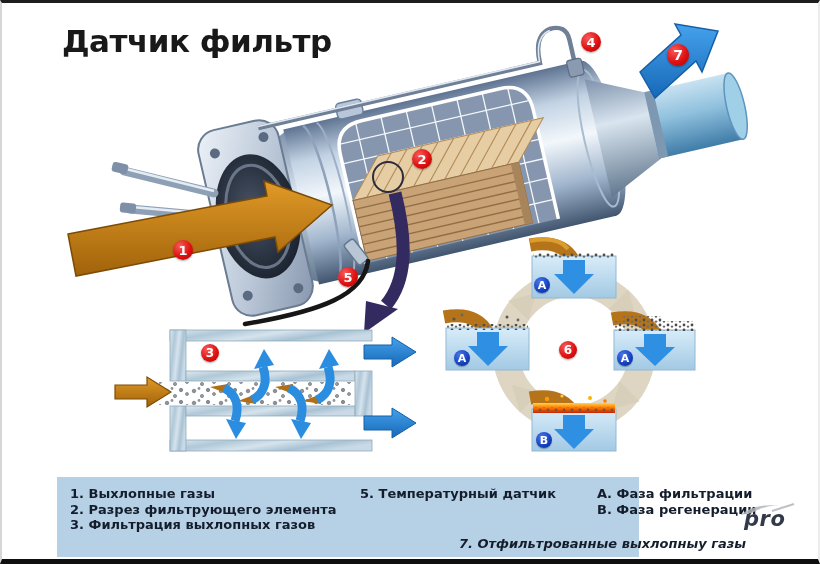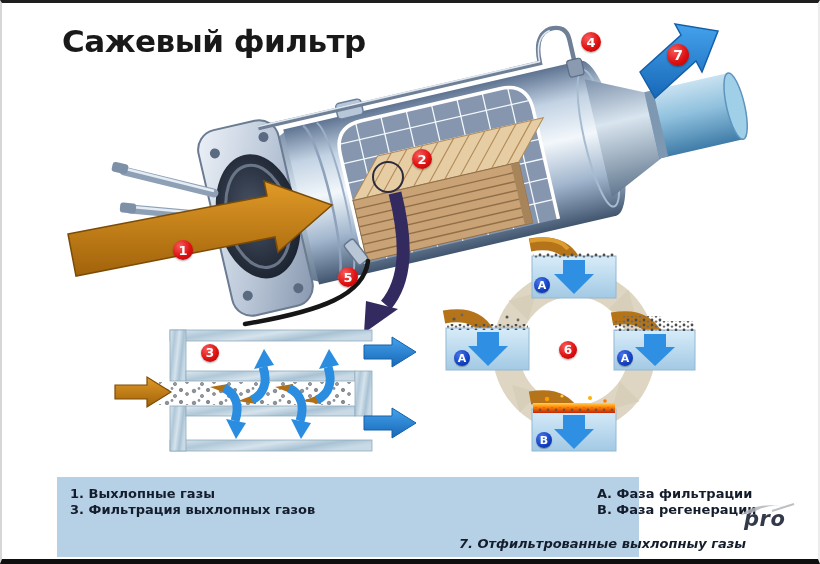--- a/index.html
+++ b/index.html
@@ -40,21 +40,21 @@
   
   .wm{position:absolute;left:700px;top:496px;width:110px;height:40px;opacity:.85;}
   .wm span{position:absolute;left:42px;top:8px;font-size:21px;font-weight:bold;
      font-style:italic;color:#0f172a;letter-spacing:.5px;}
 </style>
 </head>
 <body>
 
 <div class="frame">
 
-  <h1 class="title">Сажевый фильтр</h1>
+  <h1 class="title">Датчик фильтр</h1>
 
   <svg class="art" width="820" height="474" viewBox="0 0 820 474">
     <defs>
       <linearGradient id="gBody" x1="0" y1="0" x2="0" y2="1">
         <stop offset="0" stop-color="#5f7492"></stop>
           <stop offset="0.22" stop-color="#c3d3e4"></stop>
         <stop offset="0.46" stop-color="#f2f7fb"></stop>
           <stop offset="0.74" stop-color="#9fb4cc"></stop>
         <stop offset="1" stop-color="#42556f"></stop>
       </linearGradient>
@@ -288,23 +288,25 @@
   <div class="co red s22" style="left:665px;top:41px">7</div>
 
   <div class="co blue s16" style="left:532px;top:274px">А</div>
   <div class="co blue s16" style="left:452px;top:347px">А</div>
   <div class="co blue s16" style="left:615px;top:347px">А</div>
   <div class="co blue s16" style="left:534px;top:429px">В</div>
 
   <div class="legend">
     <div class="lg-col lg-c1">
       <div>1. Выхлопные газы</div>
+      <div>2. Разрез фильтрующего элемента</div>
       <div>3. Фильтрация выхлопных газов</div>
     </div>
     <div class="lg-col lg-c2">
+      <div>5. Температурный датчик</div>
     </div>
     <div class="lg-col lg-c3">
       <div class="lg-sub">А. Фаза фильтрации</div>
       <div class="lg-sub">В. Фаза регенерации</div>
     </div>
     <div class="lg-line7">7.  Отфильтрованные выхлопныу газы</div>
   </div>
 
   <div class="wm">
     <svg width="110" height="40" viewBox="0 0 110 40">

